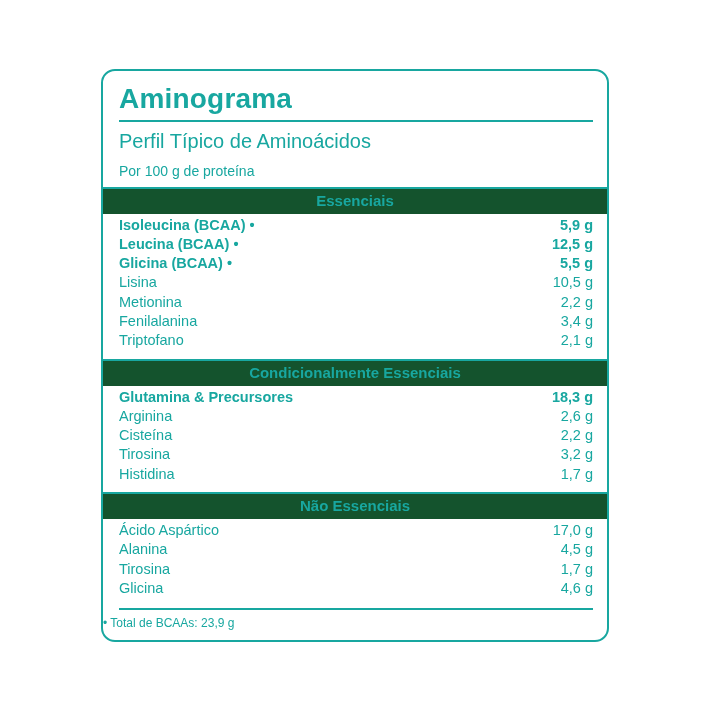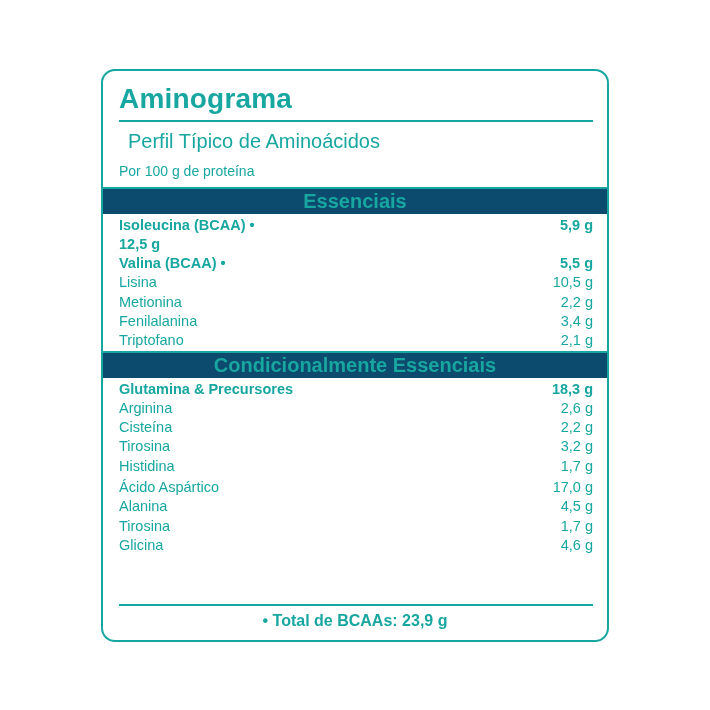--- a/index.html
+++ b/index.html
@@ -22,41 +22,41 @@
   .pad { padding-left: 16px; padding-right: 14px; }
   .title {
     font-size: 28px; font-weight: bold; letter-spacing: 0.2px;
     margin-top: 12px; line-height: 32px;
   }
   .rule {
     border-top: 2px solid #18a7a0;
     margin-left: 16px; margin-right: 14px;
   }
   .rule-title { margin-top: 5px; }
-  .subtitle { font-size: 20px; line-height: 24px; margin-top: 7px; margin-left: 9px; }
+  .subtitle { font-size: 20px; line-height: 24px; margin-top: 7px; }
   .note { font-size: 14px; line-height: 17px; margin-top: 10px; margin-bottom: 7px; }
   .band {
     border-top: 2px solid #18a7a0;
-    background: #0c4a6e;
+    background: #14532d;
     text-align: center;
-    font-weight: bold; font-size: 20px;
+    font-weight: bold; font-size: 15px;
     padding: 3px 0 4px 0;
     line-height: 18px;
   }
-  .rows { padding-top: 2px; padding-bottom: 0; }
+  .rows { padding-top: 2px; padding-bottom: 8px; }
   .row {
     display: flex; justify-content: space-between; align-items: baseline;
     font-size: 14.5px; line-height: 19.3px;
     padding-left: 16px; padding-right: 14px;
   }
   .row.bold { font-weight: bold; }
   .row .val { text-align: right; white-space: nowrap; }
   .footer-wrap { margin-top: auto; }
   .footer {
-    text-align: center; font-weight: bold; font-size: 16px;
+    font-weight: normal; font-size: 12px;
     padding: 6px 0 10px 0;
   }
 </style>
 </head>
 <body>
 
 <div class="page">
   <div class="card">
 
     <div class="title pad">Aminograma</div>
@@ -65,24 +65,25 @@
     <div class="subtitle pad">Perfil Típico de Aminoácidos</div>
     <div class="note pad">Por 100 g de proteína</div>
 
     <div class="band">Essenciais</div>
     <div class="rows">
       <div class="row bold">
         <span class="nm">Isoleucina (BCAA) •</span>
         <span class="val">5,9 g</span>
       </div>
       <div class="row bold">
+        <span class="nm">Leucina (BCAA) •</span>
         <span class="val">12,5 g</span>
       </div>
       <div class="row bold">
-        <span class="nm">Valina (BCAA) •</span>
+        <span class="nm">Glicina (BCAA) •</span>
         <span class="val">5,5 g</span>
       </div>
       <div class="row">
         <span class="nm">Lisina</span>
         <span class="val">10,5 g</span>
       </div>
       <div class="row">
         <span class="nm">Metionina</span>
         <span class="val">2,2 g</span>
       </div>
@@ -113,20 +114,21 @@
       <div class="row">
         <span class="nm">Tirosina</span>
         <span class="val">3,2 g</span>
       </div>
       <div class="row">
         <span class="nm">Histidina</span>
         <span class="val">1,7 g</span>
       </div>
     </div>
 
+    <div class="band">Não Essenciais</div>
     <div class="rows">
       <div class="row">
         <span class="nm">Ácido Aspártico</span>
         <span class="val">17,0 g</span>
       </div>
       <div class="row">
         <span class="nm">Alanina</span>
         <span class="val">4,5 g</span>
       </div>
       <div class="row">

